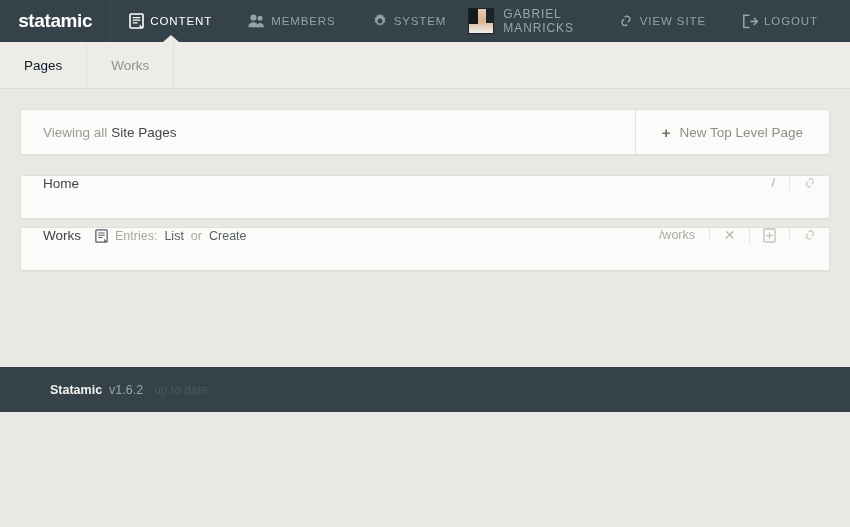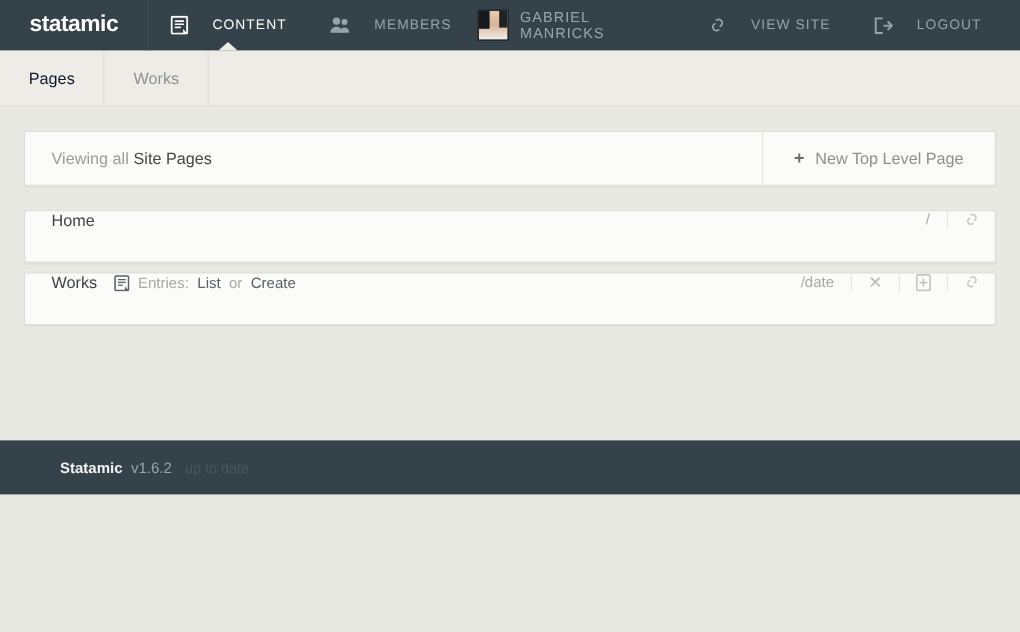--- a/index.html
+++ b/index.html
@@ -20,21 +20,21 @@
   .logo-cell {
     width: 128px; display: flex; align-items: center; justify-content: center;
     border-right: 1px solid #3e4a51;
   }
   .logo-text {
     color: #ffffff; font-size: 19px; font-weight: bold; letter-spacing: -0.4px;
   }
   .nav-left { display: flex; align-items: stretch; }
   .nav-right { margin-left: auto; display: flex; align-items: stretch; padding-right: 14px; }
   .nav-item {
-    display: flex; align-items: center; gap: 20px; padding: 0 18px;
+    display: flex; align-items: center; gap: 6px; padding: 0 18px;
     color: #96a2a8; font-size: 11.5px; letter-spacing: 0.9px; cursor: pointer;
     text-transform: uppercase; position: relative; white-space: nowrap;
   }
   .nav-item.active { color: #ffffff; }
   .nav-item .ico { display: flex; align-items: center; }
   .nav-item .ico svg { display: block; }
   .nav-pointer {
     position: absolute; bottom: 0; left: 50%; transform: translateX(-50%);
     width: 0; height: 0; border-left: 8px solid transparent;
     border-right: 8px solid transparent; border-bottom: 7px solid #edece6;
@@ -152,20 +152,29 @@
           <svg width="17" height="14" viewBox="0 0 17 14" fill="#96a2a8">
             <circle cx="5.4" cy="3.6" r="3.1"></circle>
             <path d="M0.3 13.2c0-3 2.3-5 5.1-5s5.1 2 5.1 5z"></path>
             <circle cx="12.1" cy="4.3" r="2.5"></circle>
             <path d="M8.2 13.2c0-2.6 1.8-4.3 3.9-4.3s3.9 1.7 3.9 4.3z"></path>
           </svg>
         </span>
         <span>MEMBERS</span>
       </div>
 
+      <div class="nav-item">
+        <span class="ico">
+          <svg width="16" height="16" viewBox="0 0 16 16" fill="#96a2a8">
+            <path d="M8 0.6l1 1.9 2.1-.4.5 2.1 2 .8-1 1.9 1 1.9-2 .8-.5 2.1-2.1-.4-1 1.9-1-1.9-2.1.4-.5-2.1-2-.8 1-1.9-1-1.9 2-.8.5-2.1 2.1.4z"></path>
+            <circle cx="8" cy="7.9" r="2.5" fill="#364249"></circle>
+          </svg>
+        </span>
+        <span>SYSTEM</span>
+      </div>
 
     </div>
 
     <div class="nav-right">
 
       <div class="user-cell">
         <span class="avatar"></span>
         <span class="user-name">GABRIEL MANRICKS</span>
       </div>
 
@@ -237,21 +246,21 @@
               <path d="M4.2 4.6H10.8M4.2 7.2H10.8M4.2 9.8H8.2" stroke="#5a6166" stroke-width="1.2" stroke-linecap="round"></path>
               <path d="M10.6 11.2L14 15H11.4a0.8 0.8 0 0 1-0.8-0.8z" fill="#5a6166"></path>
             </svg>
           </span>
           <span class="entries-lbl">Entries:</span>
           <span class="entries-link">List</span>
           <span class="entries-or">or</span>
           <span class="entries-link">Create</span>
         </span>
       </div>
-      <div class="url-cell">/date</div>
+      <div class="url-cell">/works</div>
       <div class="act-cell">
         <span class="x-ico">✕</span>
       </div>
       <div class="act-cell">
         <svg width="13" height="15" viewBox="0 0 14 16" fill="none">
           <rect x="1" y="1" width="12" height="14" rx="1.2" stroke="#c6c6c0" stroke-width="1.5"></rect>
           <path d="M7 5v6M4 8h6" stroke="#c6c6c0" stroke-width="1.5" stroke-linecap="round"></path>
         </svg>
       </div>
       <div class="act-cell">

